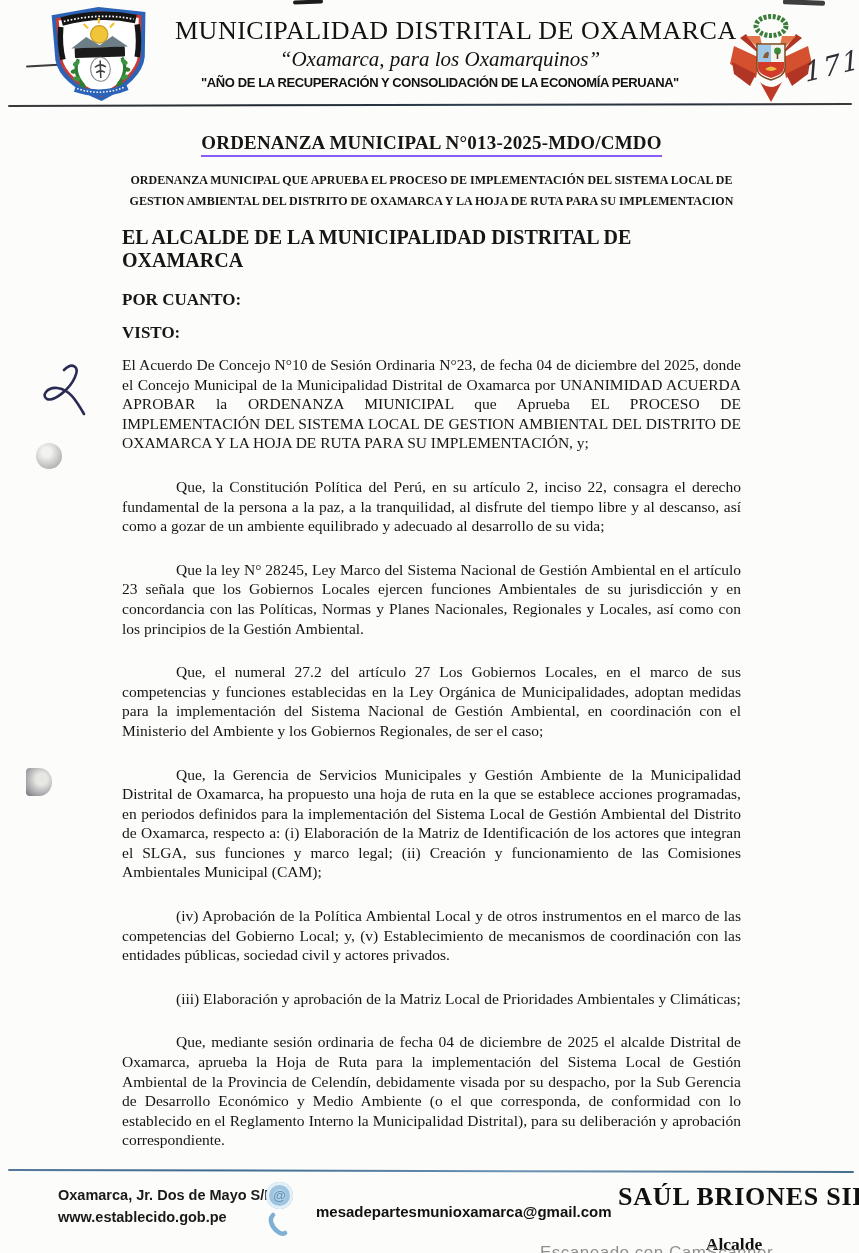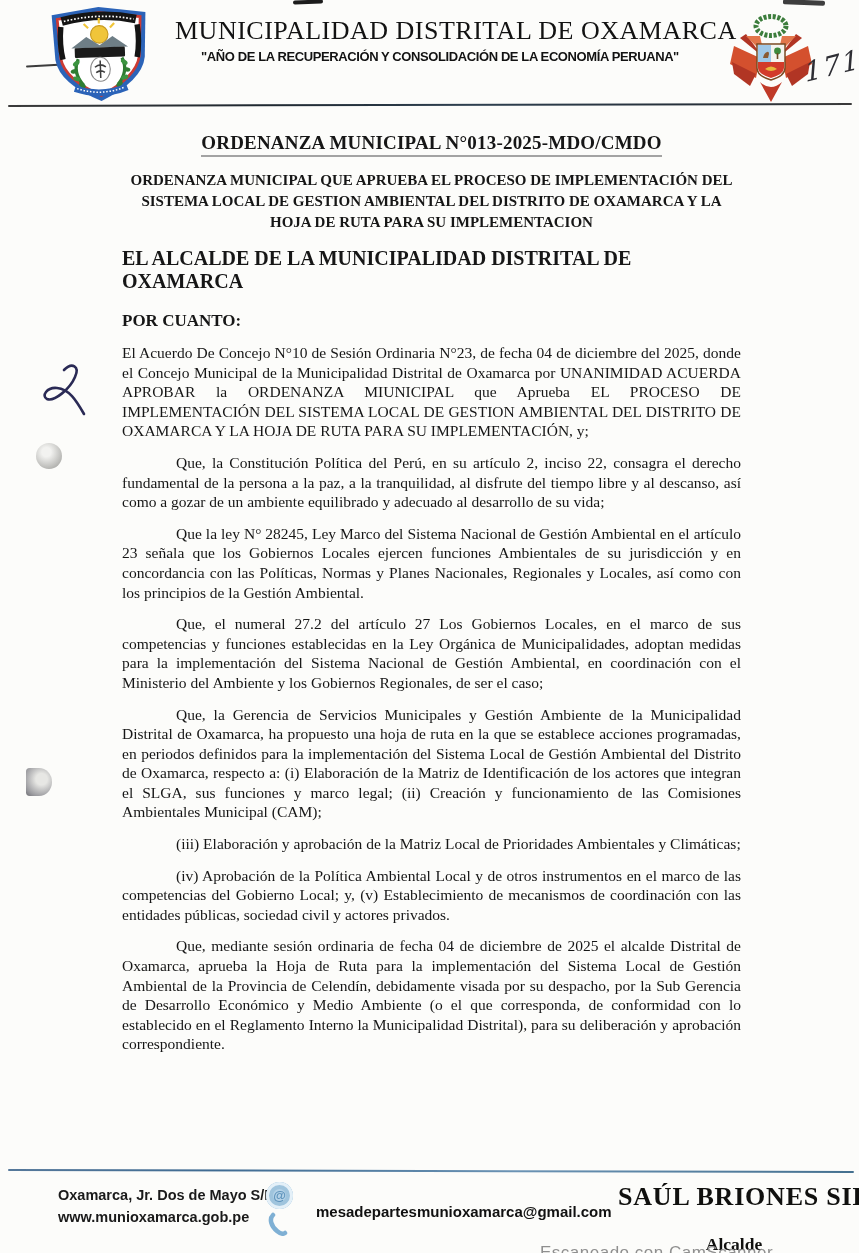--- a/index.html
+++ b/index.html
@@ -38,29 +38,29 @@
   .slogan{font-size:21px;font-style:italic;margin-top:1px;color:#121212;}
   .motto{font-family:"Liberation Sans", sans-serif;font-weight:bold;font-size:13px;
     margin-top:3px;letter-spacing:-.4px;transform:scaleY(1.05);color:#121212;white-space:nowrap;}
   .head-rule{position:absolute;left:8px;top:104px;width:844px;height:2px;
     background:linear-gradient(90deg,#3a3a3a,#1f2830 30%,#2e4050 55%,#26303a 80%,#3a3a3a);
     transform:rotate(-.12deg);border-radius:1px;}
   
   .doc{position:absolute;left:122px;top:106px;width:619px;}
   .title-wrap{text-align:center;margin-top:26px;}
   .doc-title{display:inline-block;font-weight:bold;font-size:19px;
-    border-bottom:2px solid #a3a3a3;padding-bottom:1px;letter-spacing:.2px;white-space:nowrap;}
-  .doc-subtitle{margin-top:13px;font-weight:bold;font-size:15px;line-height:21px;text-align:center;}
+    border-bottom:2px solid #8b5cf6;padding-bottom:1px;letter-spacing:.2px;white-space:nowrap;}
+  .doc-subtitle{margin-top:13px;font-weight:bold;font-size:12px;line-height:21px;text-align:center;}
   .doc-issuer{margin-top:14px;font-weight:bold;font-size:20px;}
   .h-bold{font-weight:bold;font-size:17px;}
   .mt-pc{margin-top:18px;}
   .mt-v{margin-top:13px;}
   .mt-c{margin-top:13px;}
   p.body-p{margin:12px 0 0;font-size:15.5px;line-height:19.6px;text-align:justify;}
-  p.indent{text-indent:54px;}
+  p.indent{text-indent:54px;margin-top:24px;}
   
   .foot-rule{position:absolute;left:8px;top:1170px;width:846px;height:2px;
     background:linear-gradient(90deg,#55789a,#3f6b92 25%,#6b93b4 60%,#44708f);
     transform:rotate(.15deg);border-radius:1px;}
   .footer{position:absolute;left:0;top:1180px;width:100%;
     font-family:"Liberation Sans", sans-serif;}
   .f-left{position:absolute;left:58px;top:4px;font-weight:bold;font-size:14.5px;line-height:22px;color:#1a1a1a;}
   .f-icons{position:absolute;left:266px;top:2px;width:32px;}
   .at-icon{width:27px;height:27px;border-radius:50%;
     background:#b4d2e7;
@@ -120,20 +120,21 @@
         <ellipse cx="50" cy="58" rx="9" ry="11" fill="#ffffff" stroke="#8a8a8a" stroke-width="1"></ellipse>
         <path d="M50 50 L50 66 M45 56 Q50 52 55 56 M46 61 Q50 58 54 61" stroke="#3d3d3d" stroke-width="1.4" fill="none"></path>
 
         <path d="M26 75 Q50 84 74 75" fill="none" stroke="#2b63b8" stroke-width="6"></path>
         <path d="M28 75 Q50 83 72 75" fill="none" stroke="#ffffff" stroke-width="1.4" stroke-dasharray="1.4,1.6"></path>
       </svg>
     </div>
 
     <div class="head-center">
       <div class="org-name">MUNICIPALIDAD DISTRITAL DE OXAMARCA</div>
+      <div class="slogan">“Oxamarca, para los Oxamarquinos”</div>
       <div class="motto">"AÑO DE LA RECUPERACIÓN Y CONSOLIDACIÓN DE LA ECONOMÍA PERUANA"</div>
     </div>
 
     <div class="crest-right">
       <svg width="110" height="92" viewBox="0 0 110 92">
 
         <ellipse cx="55" cy="14" rx="15" ry="9.5" fill="none" stroke="#3c7d3c" stroke-width="5" stroke-dasharray="3,1.6"></ellipse>
 
         <path d="M18 34 L44 46 L40 66 L14 52 Z" fill="#d4502e"></path>
         <path d="M92 34 L66 46 L70 66 L96 52 Z" fill="#d4502e"></path>
@@ -175,39 +176,40 @@
     <div class="title-wrap">
       <span class="doc-title">ORDENANZA MUNICIPAL N°013-2025-MDO/CMDO</span>
     </div>
 
     <div class="doc-subtitle">ORDENANZA MUNICIPAL QUE APRUEBA EL PROCESO DE IMPLEMENTACIÓN DEL SISTEMA LOCAL DE GESTION AMBIENTAL DEL DISTRITO DE OXAMARCA Y LA HOJA DE RUTA PARA SU IMPLEMENTACION</div>
 
     <div class="doc-issuer">EL ALCALDE DE LA MUNICIPALIDAD DISTRITAL DE OXAMARCA</div>
 
     <div class="h-bold mt-pc">POR CUANTO:</div>
 
+    <div class="h-bold mt-v">VISTO:</div>
 
     <p class="body-p">El Acuerdo De Concejo N°10 de Sesión Ordinaria N°23, de fecha 04 de diciembre del 2025, donde el Concejo Municipal de la Municipalidad Distrital de Oxamarca por UNANIMIDAD ACUERDA APROBAR la ORDENANZA MIUNICIPAL que Aprueba EL PROCESO DE IMPLEMENTACIÓN DEL SISTEMA LOCAL DE GESTION AMBIENTAL DEL DISTRITO DE OXAMARCA Y LA HOJA DE RUTA PARA SU IMPLEMENTACIÓN, y;</p>
 
 
     <p class="body-p indent">Que, la Constitución Política del Perú, en su artículo 2, inciso 22, consagra el derecho fundamental de la persona a la paz, a la tranquilidad, al disfrute del tiempo libre y al descanso, así como a gozar de un ambiente equilibrado y adecuado al desarrollo de su vida;</p>
     <p class="body-p indent">Que la ley N° 28245, Ley Marco del Sistema Nacional de Gestión Ambiental en el artículo 23 señala que los Gobiernos Locales ejercen funciones Ambientales de su jurisdicción y en concordancia con las Políticas, Normas y Planes Nacionales, Regionales y Locales, así como con los principios de la Gestión Ambiental.</p>
     <p class="body-p indent">Que, el numeral 27.2 del artículo 27 Los Gobiernos Locales, en el marco de sus competencias y funciones establecidas en la Ley Orgánica de Municipalidades, adoptan medidas para la implementación del Sistema Nacional de Gestión Ambiental, en coordinación con el Ministerio del Ambiente y los Gobiernos Regionales, de ser el caso;</p>
     <p class="body-p indent">Que, la Gerencia de Servicios Municipales y Gestión Ambiente de la Municipalidad Distrital de Oxamarca, ha propuesto una hoja de ruta en la que se establece acciones programadas, en periodos definidos para la implementación del Sistema Local de Gestión Ambiental del Distrito de Oxamarca, respecto a: (i) Elaboración de la Matriz de Identificación de los actores que integran el SLGA, sus funciones y marco legal; (ii) Creación y funcionamiento de las Comisiones Ambientales Municipal (CAM);</p>
+    <p class="body-p indent">(iv) Aprobación de la Política Ambiental Local y de otros instrumentos en el marco de las competencias del Gobierno Local; y, (v) Establecimiento de mecanismos de coordinación con las entidades públicas, sociedad civil y actores privados.</p>
     <p class="body-p indent">(iii) Elaboración y aprobación de la Matriz Local de Prioridades Ambientales y Climáticas;</p>
-    <p class="body-p indent">(iv) Aprobación de la Política Ambiental Local y de otros instrumentos en el marco de las competencias del Gobierno Local; y, (v) Establecimiento de mecanismos de coordinación con las entidades públicas, sociedad civil y actores privados.</p>
     <p class="body-p indent">Que, mediante sesión ordinaria de fecha 04 de diciembre de 2025 el alcalde Distrital de Oxamarca, aprueba la Hoja de Ruta para la implementación del Sistema Local de Gestión Ambiental de la Provincia de Celendín, debidamente visada por su despacho, por la Sub Gerencia de Desarrollo Económico y Medio Ambiente (o el que corresponda, de conformidad con lo establecido en el Reglamento Interno la Municipalidad Distrital), para su deliberación y aprobación correspondiente.</p>
   </div>
 
   <div class="foot-rule"></div>
 
   <div class="footer">
     <div class="f-left">
       <div>Oxamarca, Jr. Dos de Mayo S/N</div>
-      <div>www.munioxamarca.gob.pe</div>
+      <div>www.establecido.gob.pe</div>
     </div>
 
     <div class="f-icons">
       <div class="at-icon">@</div>
       <div class="phone-icon">
         <svg width="22" height="24" viewBox="0 0 22 24">
           <path d="M5 3 C1 7 3 14 9 19 C12 21.5 15 22.5 17 21" fill="none" stroke="#7fb0d4" stroke-width="4.5" stroke-linecap="round"></path>
         </svg>
       </div>
     </div>

